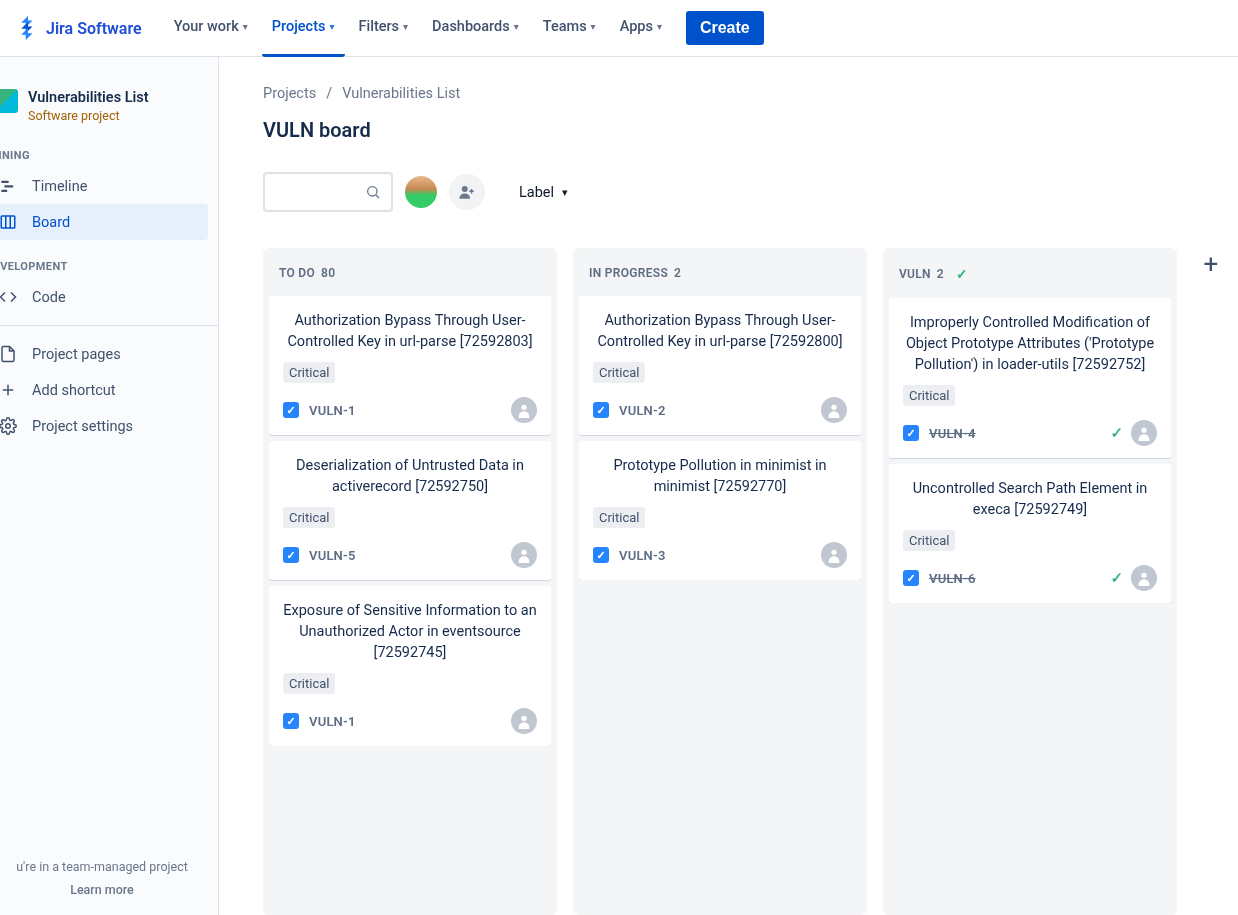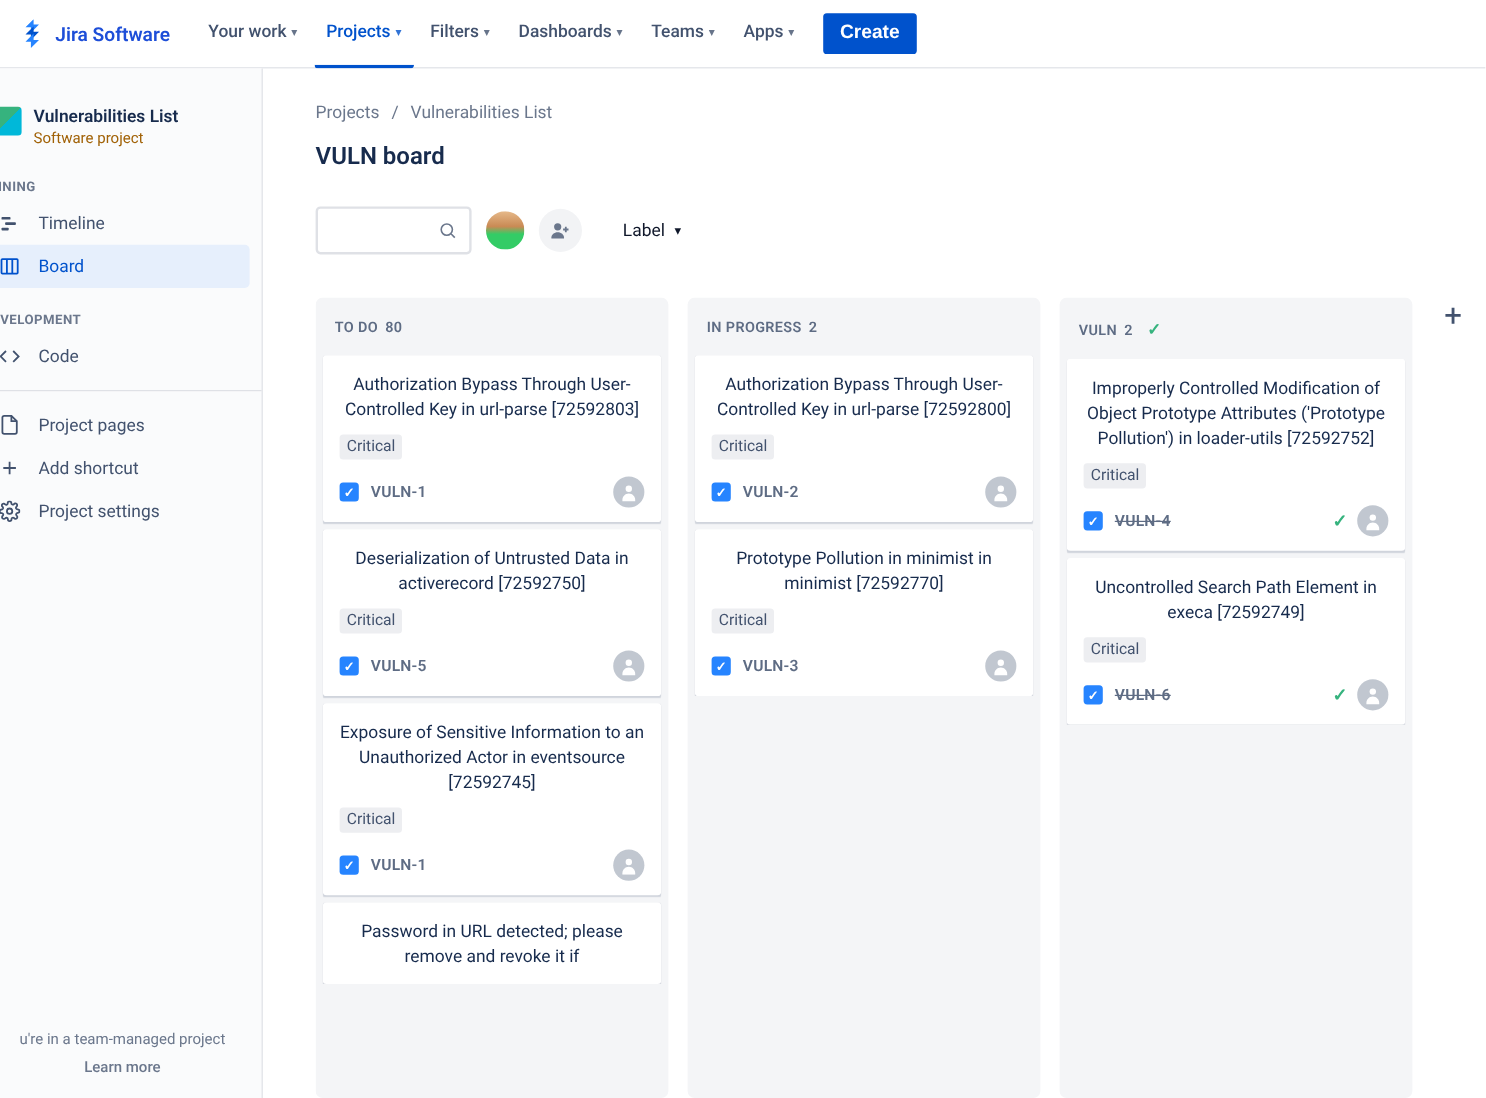--- a/index.html
+++ b/index.html
@@ -447,23 +447,20 @@
         <div class="card-right">
 
           <span class="unassigned">
                     <svg viewBox="0 0 24 24">
                       <circle cx="12" cy="8" r="4"></circle>
                       <path d="M4 22c0-4.4 3.6-8 8-8s8 3.6 8 8v2H4v-2z"></path>
                     </svg>
                   </span>
         </div>
       </div></div>
-            <div class="card">
-              <div class="card-title">Password in URL detected; please remove and revoke it if</div>
-            </div>
           </div>
         </div>
         <div class="column">
           <div class="col-header">
             <span>IN PROGRESS</span> 
             <span class="count">2</span>
           </div>
           <div class="cards">
             <div class="card"><div class="card-title">Authorization Bypass Through User-Controlled Key in url-parse [72592800]</div><span class="tag">Critical</span><div class="card-footer">
         <div class="card-left">

